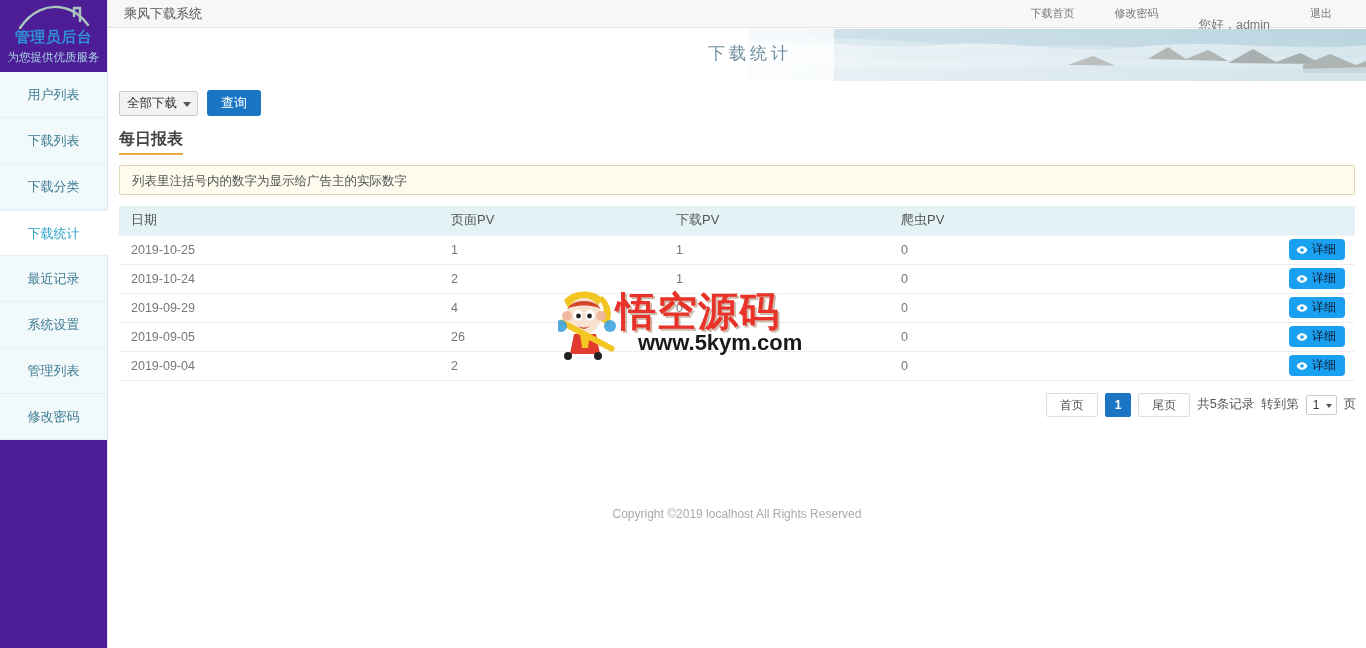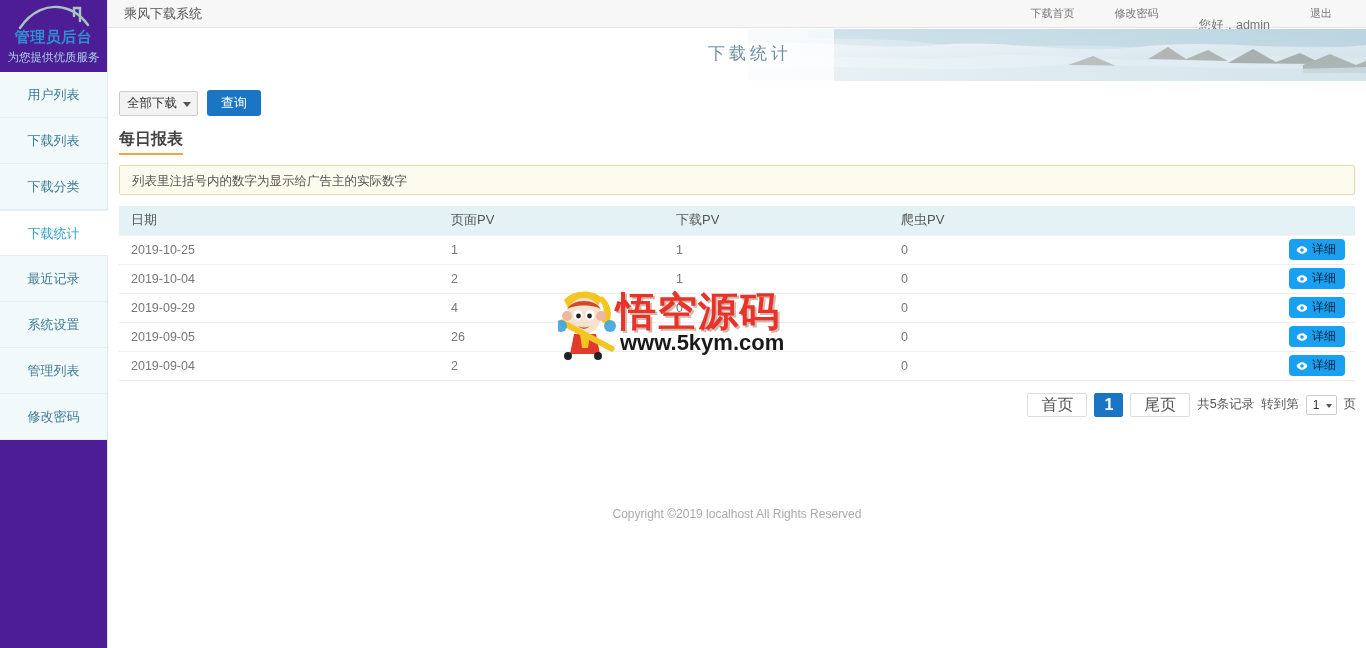--- a/index.html
+++ b/index.html
@@ -237,21 +237,21 @@
   }
   .pg-btn {
     border: 1px solid #dddddd;
     background: #fff;
     color: #555;
     height: 24px;
     line-height: 22px;
     padding: 0 13px;
     border-radius: 2px;
     cursor: pointer;
-    font-size: 16px;
+    font-size: 12px;
     font-family: inherit;
   }
   .pg-btn.current {
     background: #1a76c4;
     border-color: #1a76c4;
     color: #fff;
     padding: 0 9px;
     font-weight: bold;
   }
   .pg-text { color: #555; }
@@ -298,21 +298,21 @@
     left: 58px; top: 2px;
     font-size: 40px;
     font-weight: bold;
     color: #e8322a;
     letter-spacing: 1px;
     text-shadow: 2px 2px 0 rgba(120,60,20,.35);
     font-family: "DejaVu Sans", sans-serif;
   }
   .wm-url {
     position: absolute;
-    left: 62px; top: 48px;
+    left: 80px; top: 48px;
     font-size: 22px;
     font-weight: bold;
     color: #1a1a1a;
     font-family: "Liberation Sans", sans-serif;
   }
   .wm-mascot { position: absolute; left: 0; top: 4px; }
 </style>
 </head>
 <body>
 
@@ -422,21 +422,21 @@
             <button class="btn-detail">
               <svg class="eye" viewBox="0 0 16 16">
                 <path d="M8 3C4.5 3 1.7 5.5 0.8 8c0.9 2.5 3.7 5 7.2 5s6.3-2.5 7.2-5C14.3 5.5 11.5 3 8 3z" fill="#ffffff"></path>
                 <circle cx="8" cy="8" r="2.4" fill="#19a0f0"></circle>
               </svg>
               <span>详细</span>
             </button>
           </td>
         </tr>
         <tr>
-          <td>2019-10-04</td>
+          <td>2019-10-24</td>
           <td>2</td>
           <td>1</td>
           <td>0</td>
           <td class="col-act">
             <button class="btn-detail">
               <svg class="eye" viewBox="0 0 16 16">
                 <path d="M8 3C4.5 3 1.7 5.5 0.8 8c0.9 2.5 3.7 5 7.2 5s6.3-2.5 7.2-5C14.3 5.5 11.5 3 8 3z" fill="#ffffff"></path>
                 <circle cx="8" cy="8" r="2.4" fill="#19a0f0"></circle>
               </svg>
               <span>详细</span>

